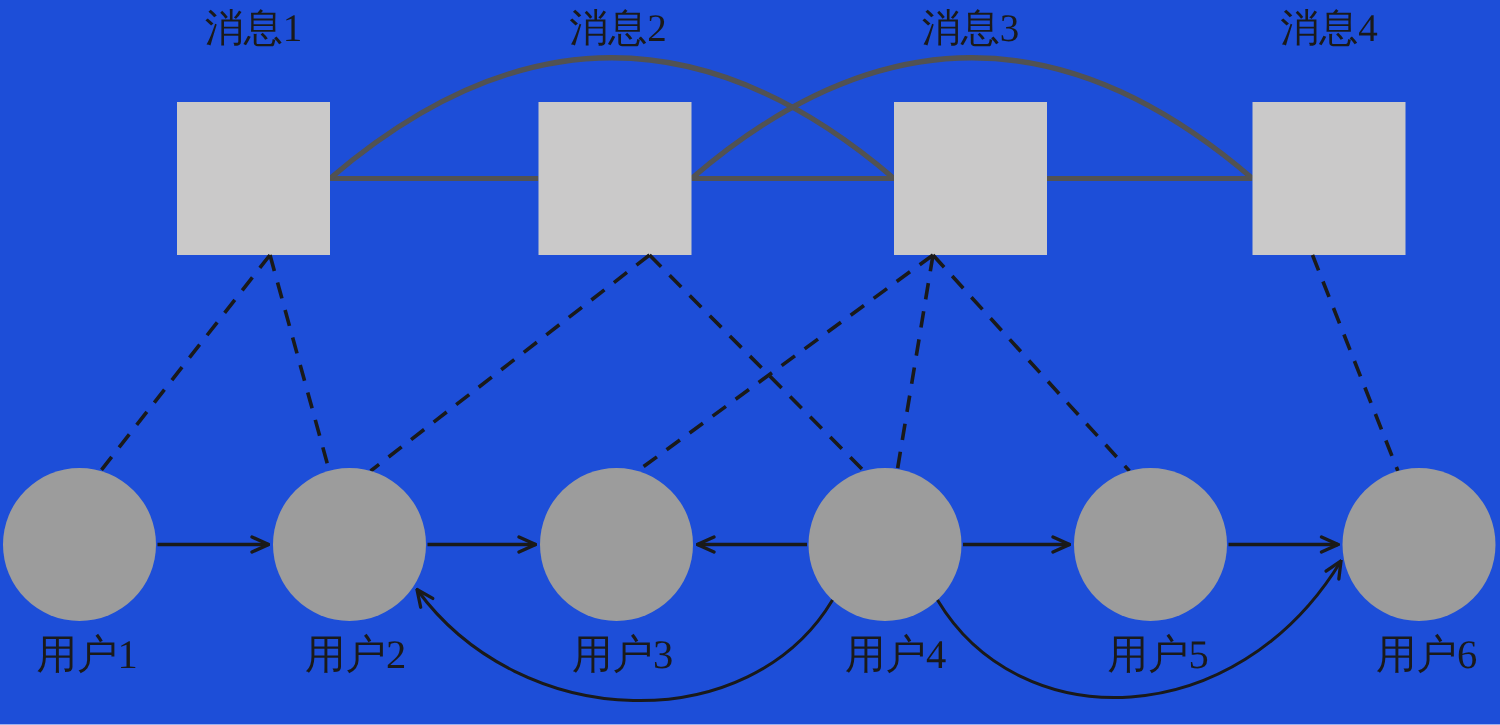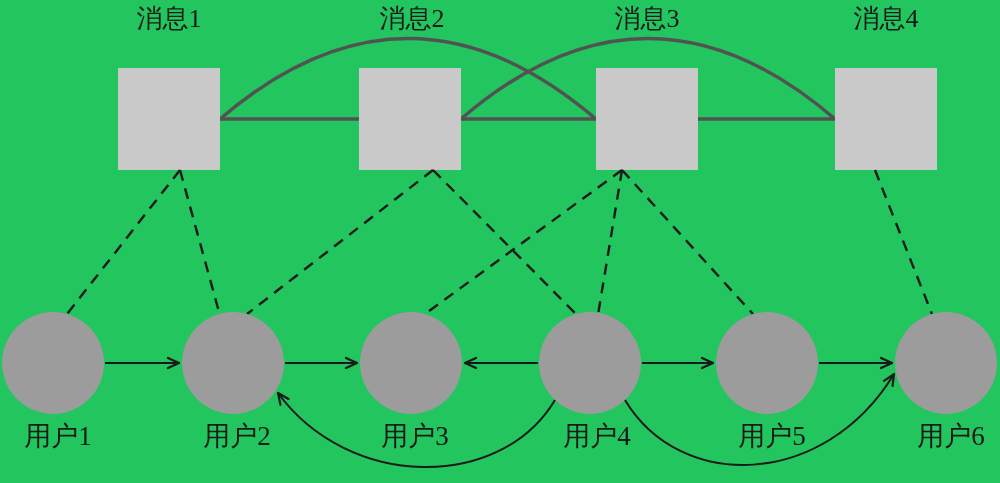--- a/index.html
+++ b/index.html
@@ -1,17 +1,17 @@
 <!DOCTYPE html>
 <html><head>
 <meta charset="utf-8">
 <style>
   html, body { margin: 0; padding: 0; background: #ffffff; }
   .figure-wrap {
-    width: 1000px; height: 483px; background: #22c55e;
+    width: 1000px; height: 483px; background: #1d4ed8;
     position: relative; overflow: hidden;
     font-family: "Liberation Serif", "DejaVu Serif", serif;
   }
   svg { display: block; }
   .msg-label {
     font-family: "Liberation Serif", "DejaVu Serif", serif;
     font-size: 26px; fill: #1a1a1a;
   }
   .user-label {
     font-family: "Liberation Serif", "DejaVu Serif", serif;

